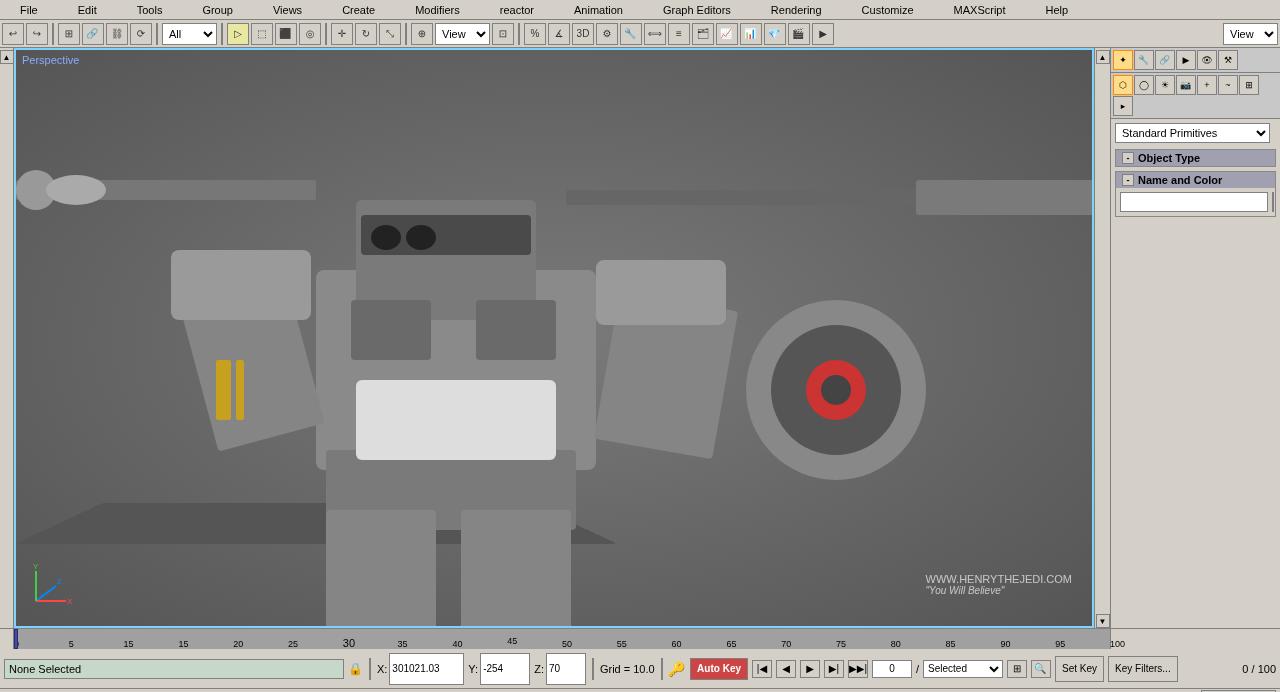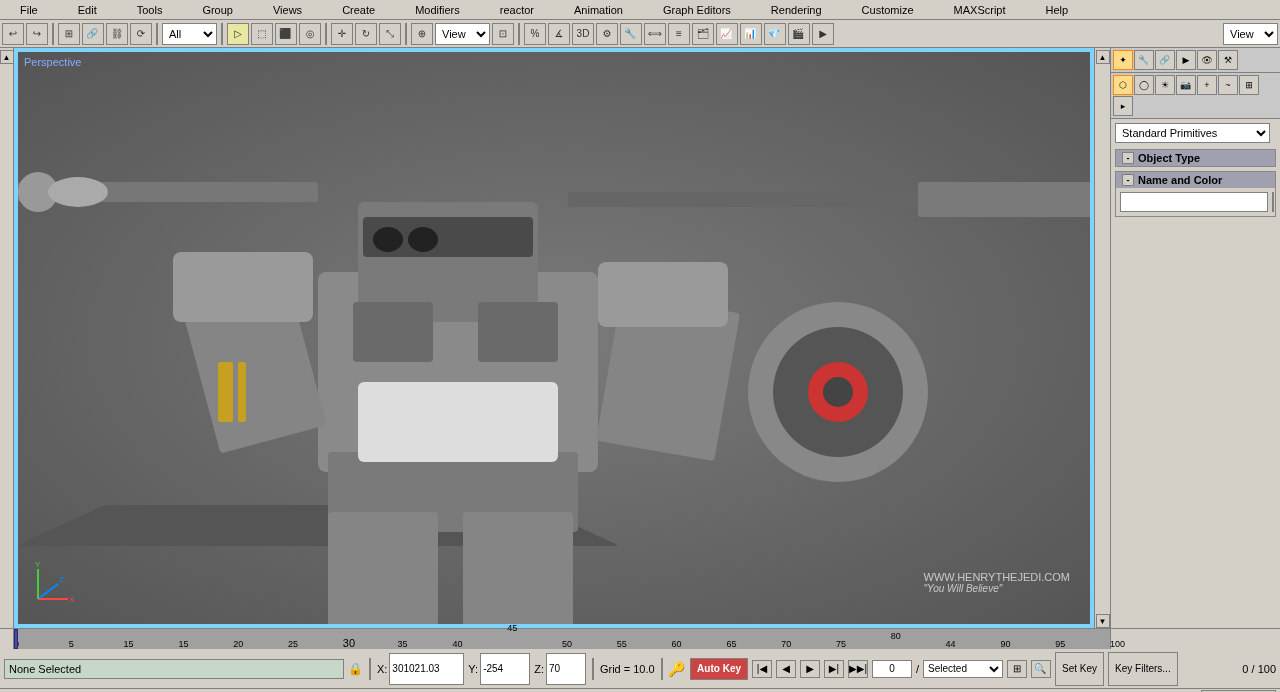--- a/index.html
+++ b/index.html
@@ -64,21 +64,21 @@
       display: flex;
       width: 1280px;
       height: 580px;
     }
 
     
     #viewport {
       flex: 1;
       background: #6d28d9;
       position: relative;
-      border: 4px solid #7dd3fc;
+      border: 2px solid #7dd3fc;
       overflow: hidden;
     }
     #viewport-label {
       position: absolute;
       top: 4px;
       left: 6px;
       color: #88aaff;
       font-size: 11px;
       z-index: 10;
     }
@@ -284,21 +284,21 @@
     }
     .bottom-input {
       height: 32px;
       width: 70px;
       background: #fff;
       border: 1px solid #808080;
       font-size: 10px;
       padding: 0 2px;
     }
     .bottom-btn {
-      height: 34px;
+      height: 26px;
       padding: 0 6px;
       background: #d4d0c8;
       border: 1px solid #808080;
       cursor: pointer;
       font-size: 10px;
     }
     .status-none {
       width: 340px;
       height: 18px;
       background: #c8d8c8;
@@ -567,29 +567,29 @@
       <div id="timeline-ticks" style="position:absolute;top:0;left:0;right:0;bottom:0;display:flex;align-items:flex-end;">
       <div style="position: absolute; left: 0%; bottom: 0px; font-size: 9px; color: rgb(0, 0, 0);">0</div>
           <div style="position: absolute; left: 5%; bottom: 0px; font-size: 9px; color: rgb(0, 0, 0);">5</div>
           <div style="position: absolute; left: 10%; bottom: 0px; font-size: 9px; color: rgb(0, 0, 0);">15</div>
           <div style="position: absolute; left: 15%; bottom: 0px; font-size: 9px; color: rgb(0, 0, 0);">15</div>
           <div style="position: absolute; left: 20%; bottom: 0px; font-size: 9px; color: rgb(0, 0, 0);">20</div>
           <div style="position: absolute; left: 25%; bottom: 0px; font-size: 9px; color: rgb(0, 0, 0);">25</div>
           <div style="position: absolute; left: 30%; bottom: 0px; font-size: 11px; color: rgb(0, 0, 0);">30</div>
           <div style="position: absolute; left: 35%; bottom: 0px; font-size: 9px; color: rgb(0, 0, 0);">35</div>
           <div style="position: absolute; left: 40%; bottom: 0px; font-size: 9px; color: rgb(0, 0, 0);">40</div>
-          <div style="position: absolute; left: 45%; bottom: 16px; font-size: 9px; color: rgb(0, 0, 0);">45</div>
+          <div style="position: absolute; left: 45%; bottom: 3px; font-size: 9px; color: rgb(0, 0, 0);">45</div>
           <div style="position: absolute; left: 50%; bottom: 0px; font-size: 9px; color: rgb(0, 0, 0); margin-top: 48px;">50</div>
           <div style="position: absolute; left: 55%; bottom: 0px; font-size: 9px; color: rgb(0, 0, 0);">55</div>
           <div style="position: absolute; left: 60%; bottom: 0px; font-size: 9px; color: rgb(0, 0, 0);">60</div>
           <div style="position: absolute; left: 65%; bottom: 0px; font-size: 9px; color: rgb(0, 0, 0);">65</div>
           <div style="position: absolute; left: 70%; bottom: 0px; font-size: 9px; color: rgb(0, 0, 0);">70</div>
           <div style="position: absolute; left: 75%; bottom: 0px; font-size: 9px; color: rgb(0, 0, 0);">75</div>
-          <div style="position: absolute; left: 80%; bottom: 8px; font-size: 9px; color: rgb(0, 0, 0);">80</div>
-          <div style="position: absolute; left: 85%; bottom: 0px; font-size: 9px; color: rgb(0, 0, 0);">44</div>
+          <div style="position: absolute; left: 80%; bottom: 0px; font-size: 9px; color: rgb(0, 0, 0);">80</div>
+          <div style="position: absolute; left: 85%; bottom: 0px; font-size: 9px; color: rgb(0, 0, 0);">85</div>
           <div style="position: absolute; left: 90%; bottom: 0px; font-size: 9px; color: rgb(0, 0, 0);">90</div>
           <div style="position: absolute; left: 95%; bottom: 0px; font-size: 9px; color: rgb(0, 0, 0);">95</div>
           <div style="position: absolute; left: 100%; bottom: 0px; font-size: 9px; color: rgb(0, 0, 0);">100</div>
         </div>
 
       <div style="position:absolute;left:0px;top:0;width:4px;height:100%;background:#4a4a9a;border:1px solid #2a2a7a;"></div>
     </div>
     <div style="width:170px;background:#d4d0c8;border-left:1px solid #808080;"></div>
   </div>
 </div>

